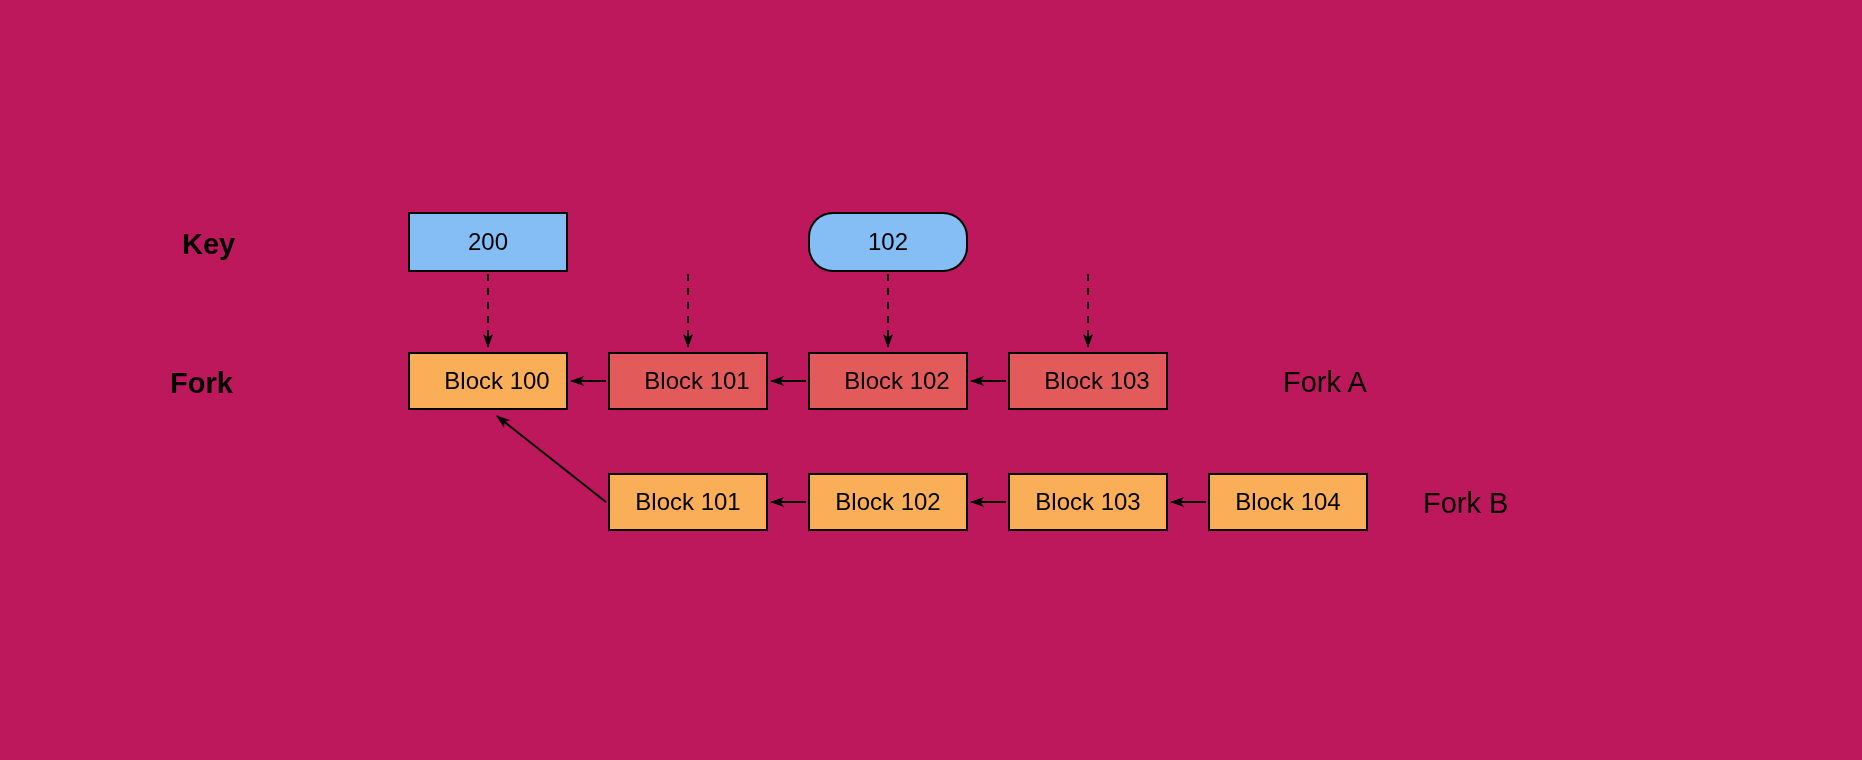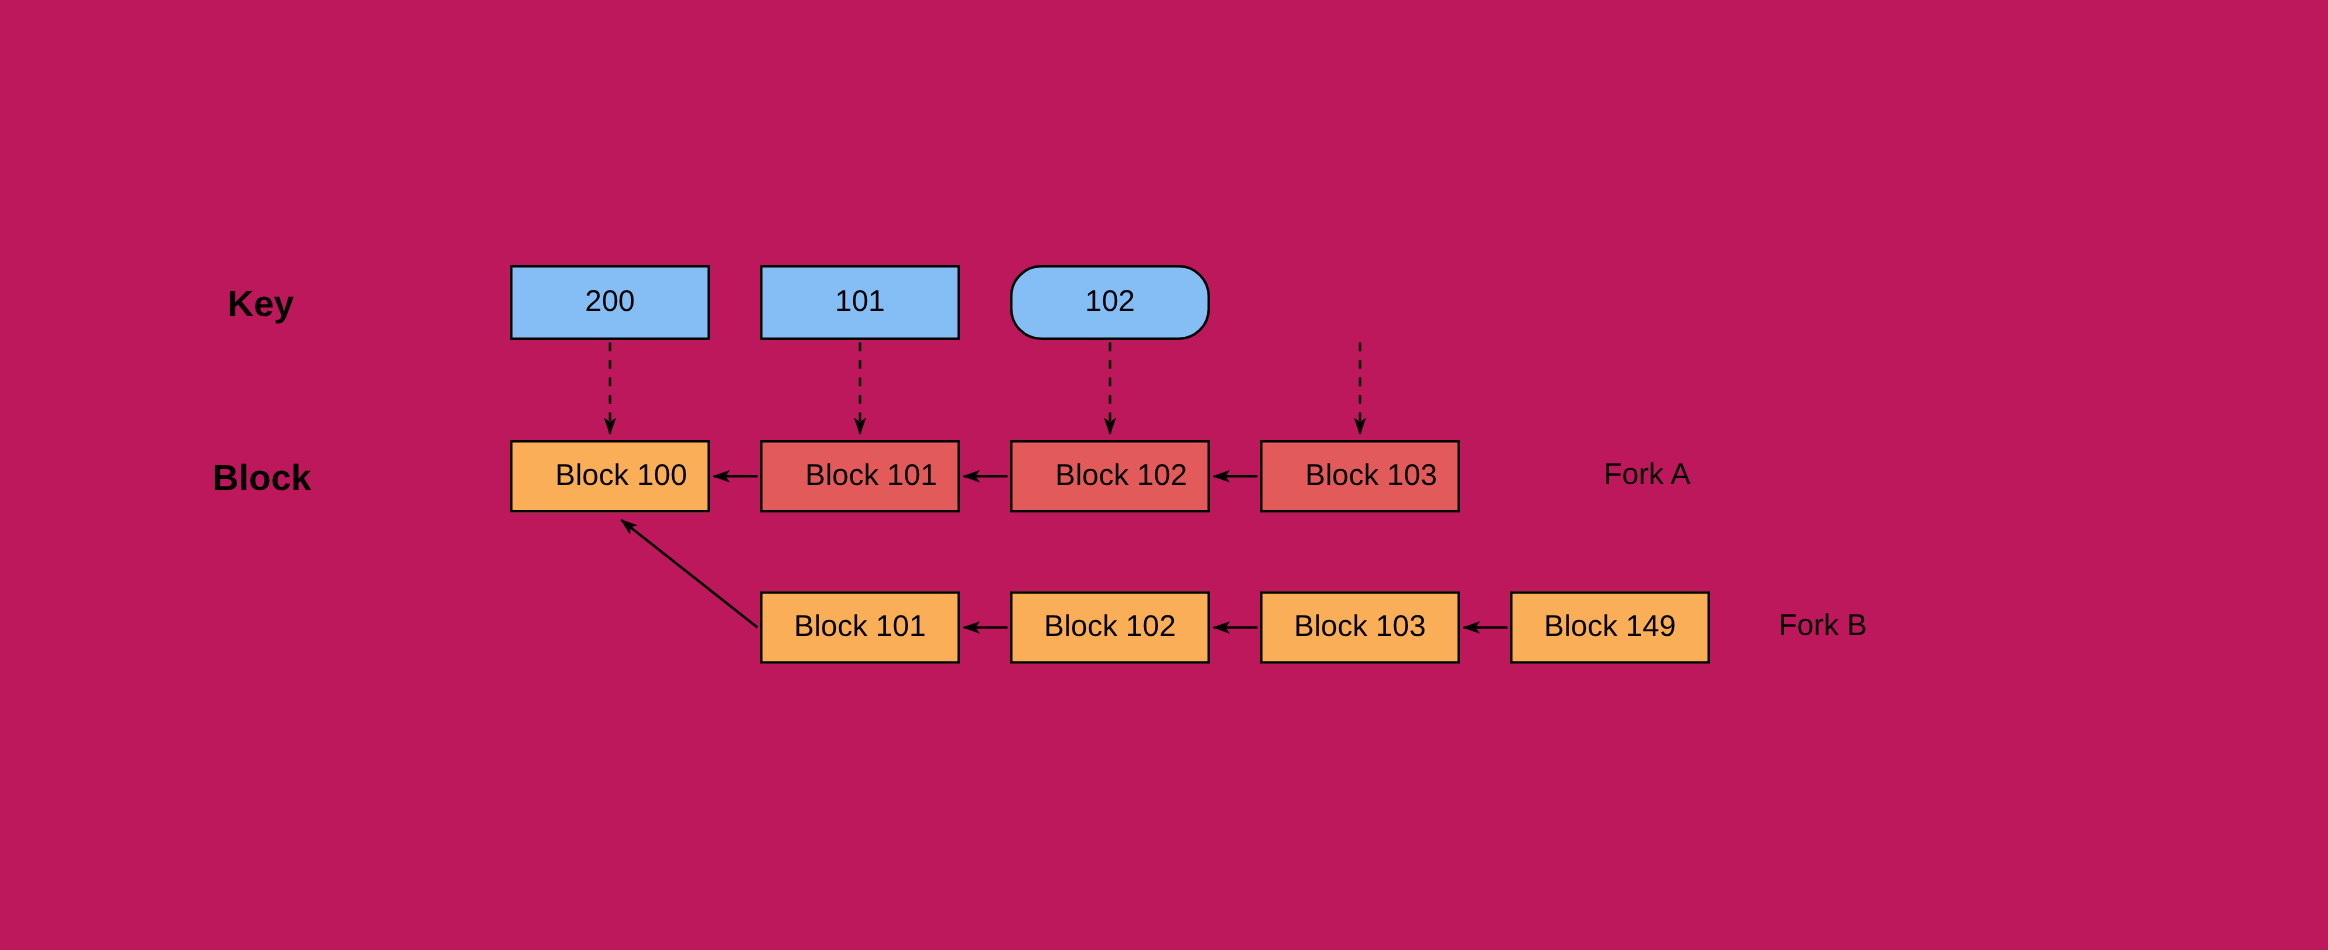--- a/index.html
+++ b/index.html
@@ -30,21 +30,21 @@
   .fill-red    { background: #E25A5A; }
   .fill-orange { background: #FAAE58; }
   .row-label {
     position: absolute;
     font-weight: bold;
     font-size: 29px;
     line-height: 1;
   }
   .fork-label {
     position: absolute;
-    font-size: 24px;
+    font-size: 29px;
     line-height: 1;
   }
   svg.arrows {
     position: absolute;
     left: 0; top: 0;
     width: 1862px; height: 760px;
     pointer-events: none;
   }
   svg.arrows line { stroke: #000; stroke-width: 2; }
   svg.arrows line.dashed { stroke-dasharray: 7,7; }
@@ -71,32 +71,31 @@
     <line x1="1006" y1="381" x2="971" y2="381" marker-end="url(#ah)"></line>
 
     <line x1="806" y1="502" x2="771" y2="502" marker-end="url(#ah)"></line>
     <line x1="1006" y1="502" x2="971" y2="502" marker-end="url(#ah)"></line>
     <line x1="1206" y1="502" x2="1171" y2="502" marker-end="url(#ah)"></line>
 
     <line x1="606" y1="502" x2="497" y2="416" marker-end="url(#ah)"></line>
   </svg>
 
   <div class="row-label" style="left:182px; top:230px;">Key</div>
-  <div class="row-label" style="left:170px; top:369px;">Block</div>
+  <div class="row-label" style="left:170px; top:369px;">Fork</div>
 
   <div class="box key-row" style="left:408px;">200</div>
-  <div class="box key-row" style="left:608px;">101</div>
   <div class="box key-row" style="left:808px;border-radius:25px;">102</div>
 
   <div class="box fork-a-row fill-orange" style="left:408px;">Block 100</div>
   <div class="box fork-a-row fill-red" style="left:608px;">Block 101</div>
   <div class="box fork-a-row fill-red" style="left:808px;">Block 102</div>
   <div class="box fork-a-row fill-red" style="left:1008px;">Block 103</div>
 
   <div class="box fork-b-row fill-orange" style="left:608px;">Block 101</div>
   <div class="box fork-b-row fill-orange" style="left:808px;">Block 102</div>
   <div class="box fork-b-row fill-orange" style="left:1008px;">Block 103</div>
-  <div class="box fork-b-row fill-orange" style="left:1208px;">Block 149</div>
+  <div class="box fork-b-row fill-orange" style="left:1208px;">Block 104</div>
 
   <div class="fork-label" style="left:1283px; top:368px;">Fork A</div>
   <div class="fork-label" style="left:1423px; top:489px;">Fork B</div>
 
 </div>
 
 </body></html>

